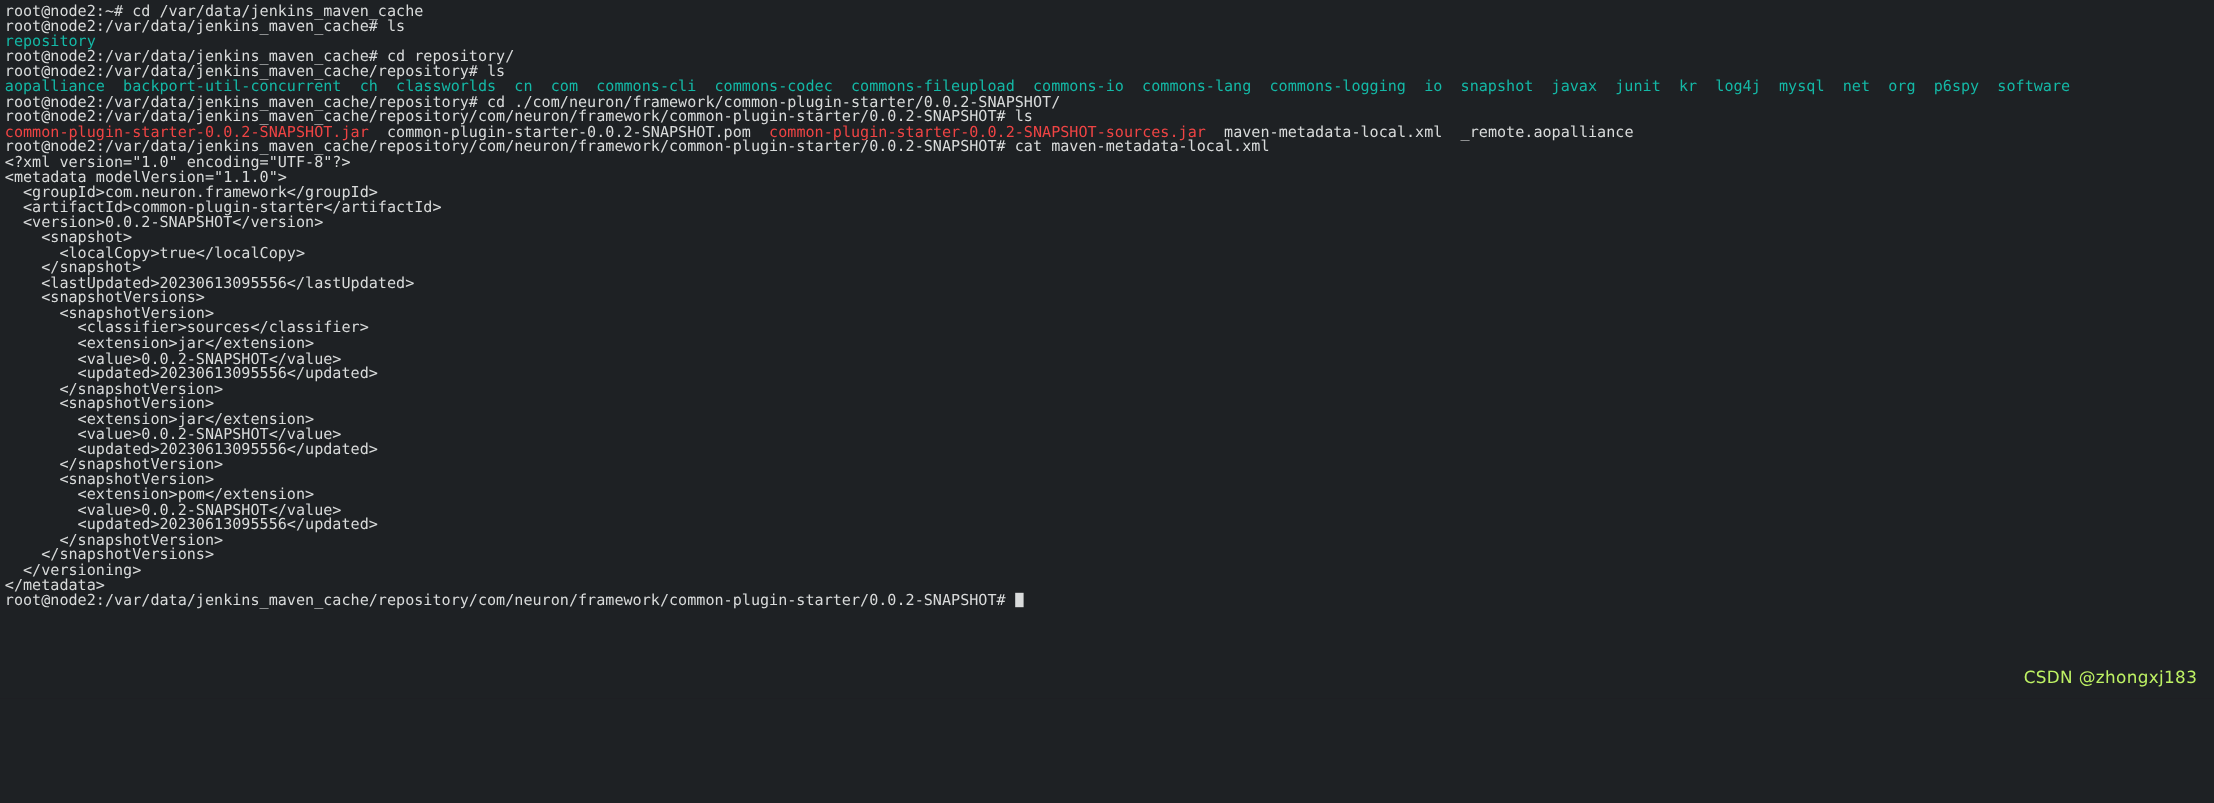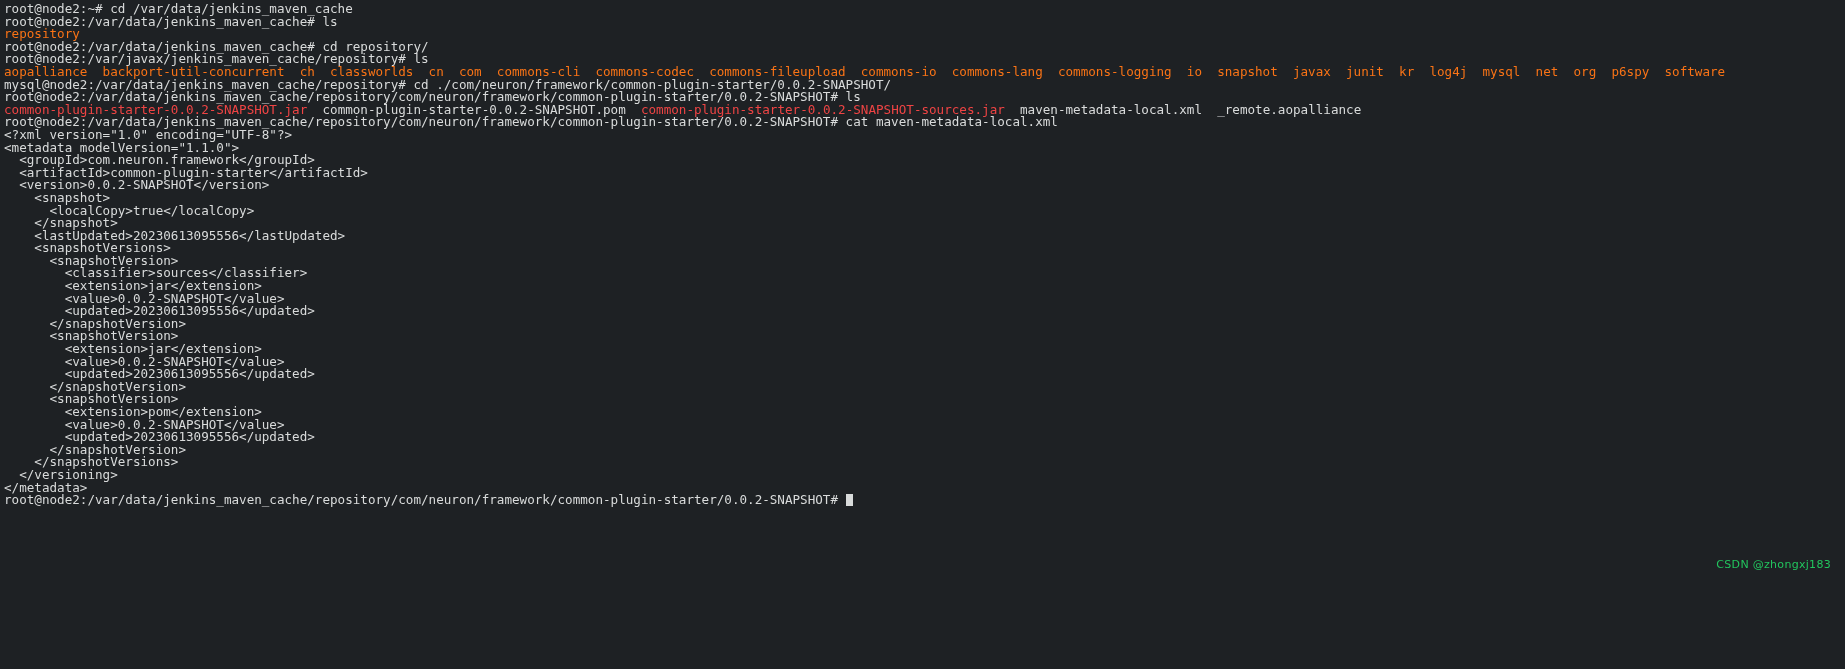--- a/index.html
+++ b/index.html
@@ -22,53 +22,53 @@
     padding: 3px 0 0 4px;
   }
   .line {
     white-space: pre;
     height: 12.6px;
     color: #d9dbdb;
     letter-spacing: 0px;
   }
   .seg { white-space: pre; }
   .c-default { color: #d9dbdb; }
-  .c-dir     { color: #f97316; }
+  .c-dir     { color: #14b8a6; }
   .c-archive { color: #ef4444; }
   .cursor {
     display: inline-block;
     width: 7.6px;
     height: 12px;
     background: #d9dbdb;
     vertical-align: -2px;
   }
   #watermark {
     position: absolute;
     right: 14px;
     bottom: 10px;
-    color: #22c55e;
+    color: #bef264;
     font-family: "DejaVu Sans", "Liberation Sans", sans-serif;
-    font-size: 11px;
+    font-size: 14px;
     letter-spacing: 0.3px;
     white-space: pre;
     margin-left: 20px;
   }
 </style>
 </head>
 <body>
 
 <div id="terminal">
   <div id="screen">
       <div class="line"><span class="seg c-default">root@node2:~# cd /var/data/jenkins_maven_cache</span></div>
       <div class="line"><span class="seg c-default">root@node2:/var/data/jenkins_maven_cache# ls</span></div>
       <div class="line"><span class="seg c-dir">repository</span></div>
       <div class="line"><span class="seg c-default">root@node2:/var/data/jenkins_maven_cache# cd repository/</span></div>
-      <div class="line"><span class="seg c-default">root@node2:/var/javax/jenkins_maven_cache/repository# ls</span></div>
+      <div class="line"><span class="seg c-default">root@node2:/var/data/jenkins_maven_cache/repository# ls</span></div>
       <div class="line"><span class="seg c-dir">aopalliance  backport-util-concurrent  ch  classworlds  cn  com  commons-cli  commons-codec  commons-fileupload  commons-io  commons-lang  commons-logging  io  snapshot  javax  junit  kr  log4j  mysql  net  org  p6spy  software</span></div>
-      <div class="line"><span class="seg c-default">mysql@node2:/var/data/jenkins_maven_cache/repository# cd ./com/neuron/framework/common-plugin-starter/0.0.2-SNAPSHOT/</span></div>
+      <div class="line"><span class="seg c-default">root@node2:/var/data/jenkins_maven_cache/repository# cd ./com/neuron/framework/common-plugin-starter/0.0.2-SNAPSHOT/</span></div>
       <div class="line"><span class="seg c-default">root@node2:/var/data/jenkins_maven_cache/repository/com/neuron/framework/common-plugin-starter/0.0.2-SNAPSHOT# ls</span></div>
       <div class="line"><span class="seg c-archive">common-plugin-starter-0.0.2-SNAPSHOT.jar</span><span class="seg c-default">  common-plugin-starter-0.0.2-SNAPSHOT.pom  </span><span class="seg c-archive">common-plugin-starter-0.0.2-SNAPSHOT-sources.jar</span><span class="seg c-default">  maven-metadata-local.xml  _remote.aopalliance</span></div>
       <div class="line"><span class="seg c-default">root@node2:/var/data/jenkins_maven_cache/repository/com/neuron/framework/common-plugin-starter/0.0.2-SNAPSHOT# cat maven-metadata-local.xml</span></div>
       <div class="line"><span class="seg c-default">&lt;?xml version="1.0" encoding="UTF-8"?&gt;</span></div>
       <div class="line"><span class="seg c-default">&lt;metadata modelVersion="1.1.0"&gt;</span></div>
       <div class="line"><span class="seg c-default">  &lt;groupId&gt;com.neuron.framework&lt;/groupId&gt;</span></div>
       <div class="line"><span class="seg c-default">  &lt;artifactId&gt;common-plugin-starter&lt;/artifactId&gt;</span></div>
       <div class="line"><span class="seg c-default">  &lt;version&gt;0.0.2-SNAPSHOT&lt;/version&gt;</span></div>
       <div class="line"><span class="seg c-default">    &lt;snapshot&gt;</span></div>
       <div class="line"><span class="seg c-default">      &lt;localCopy&gt;true&lt;/localCopy&gt;</span></div>

